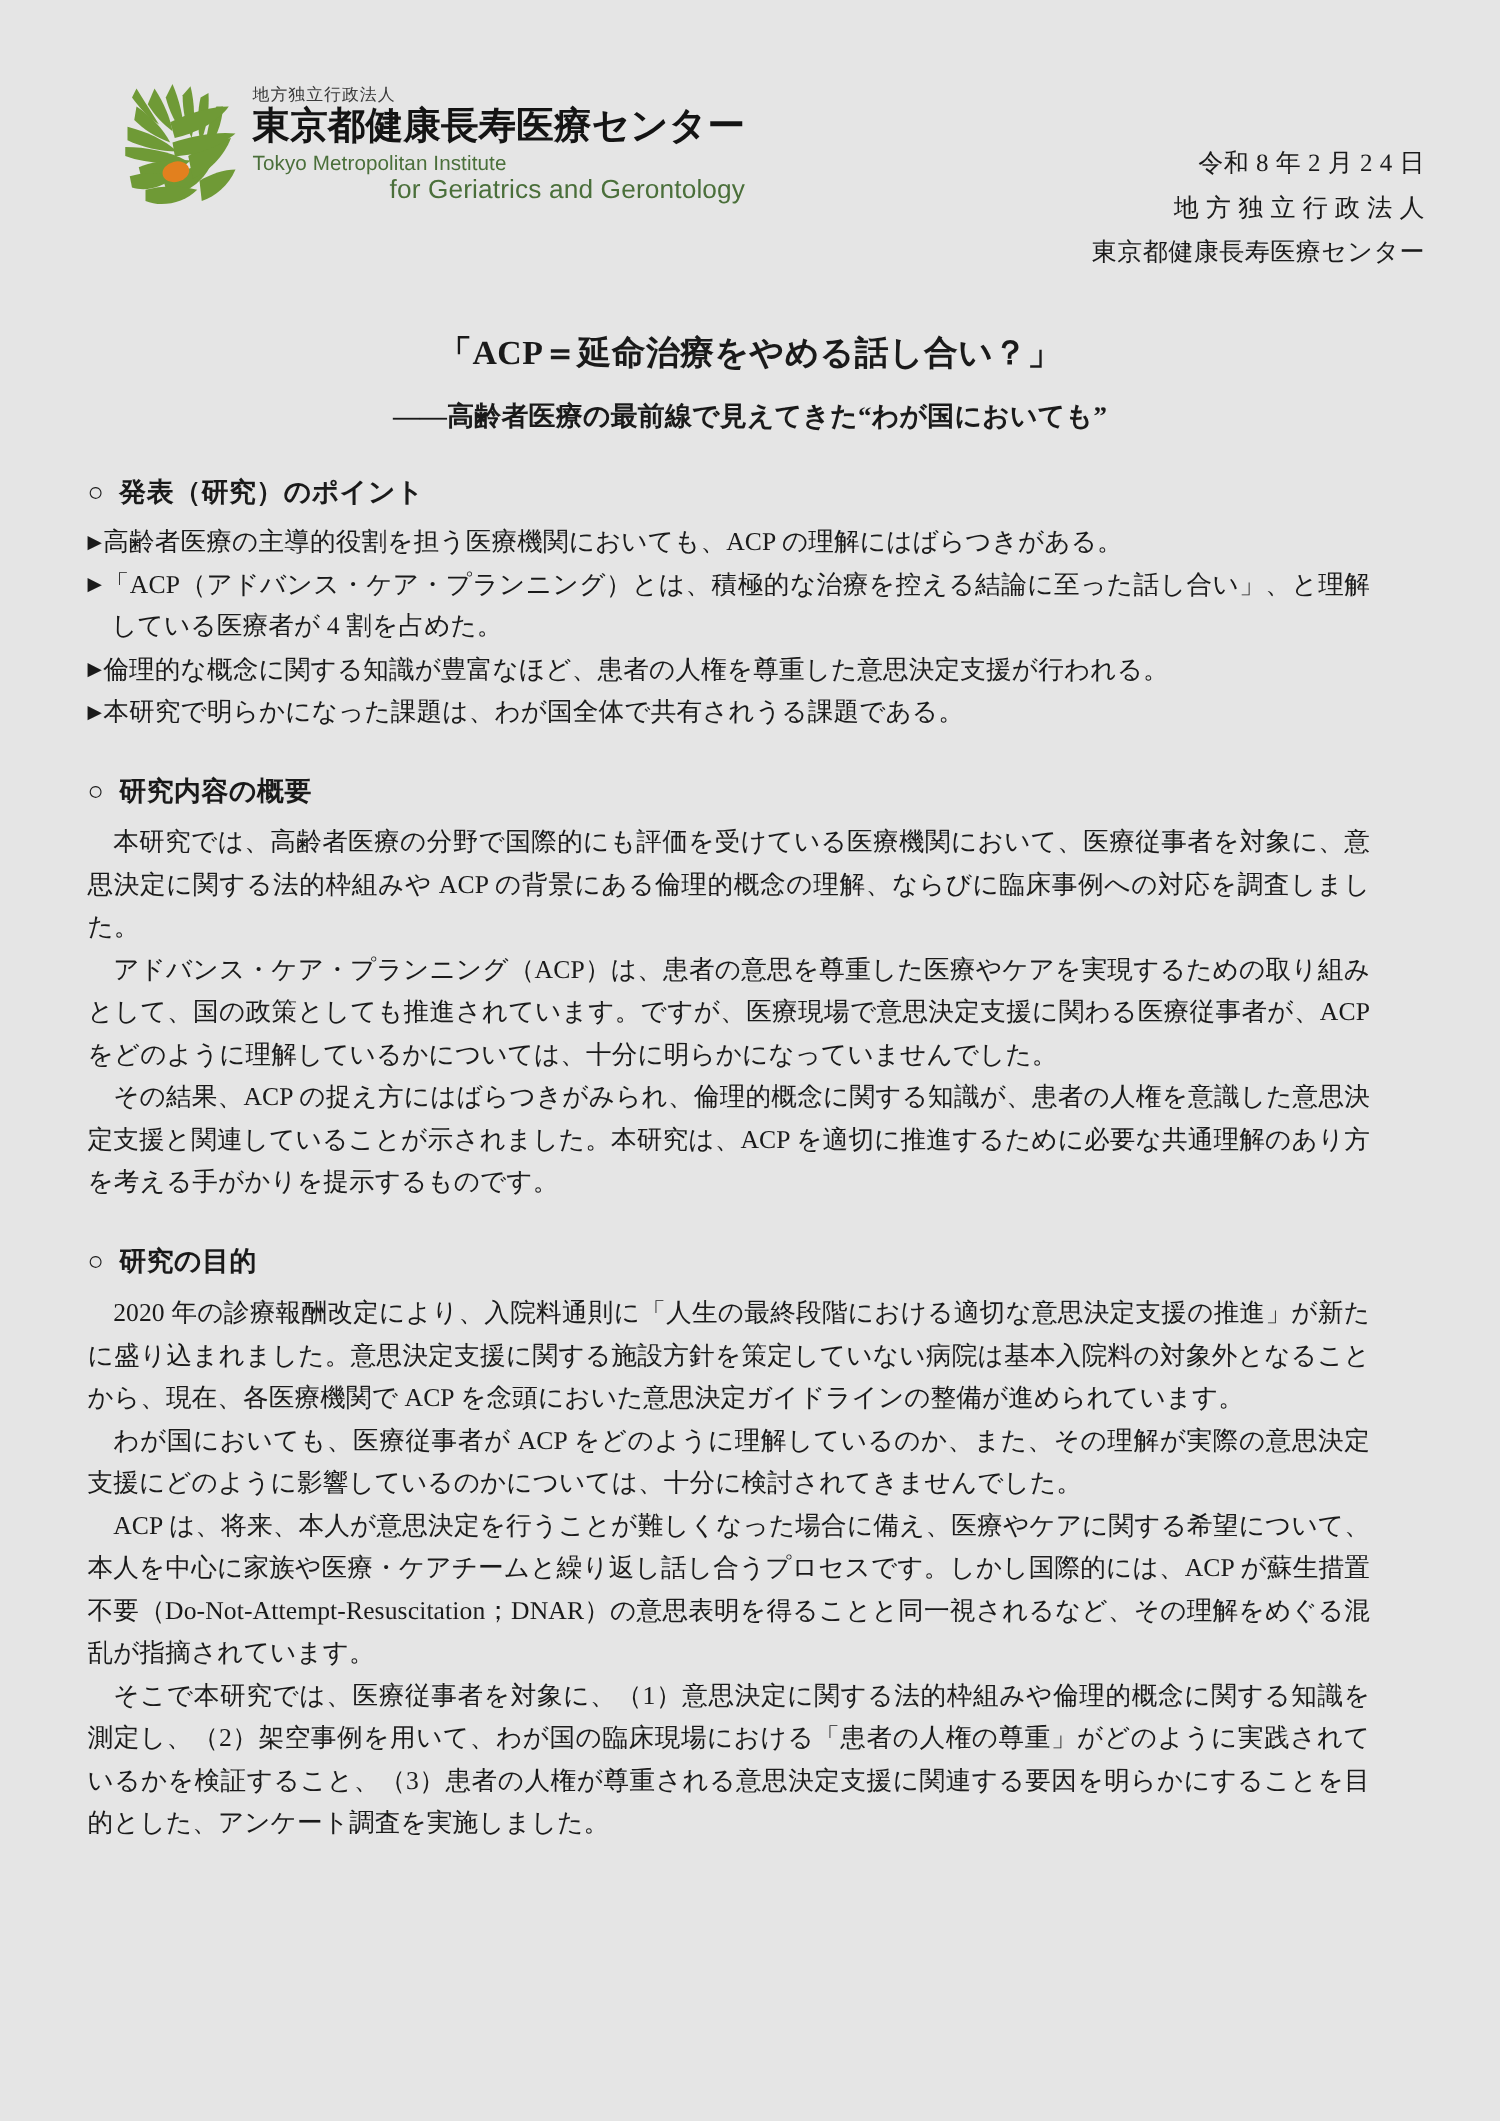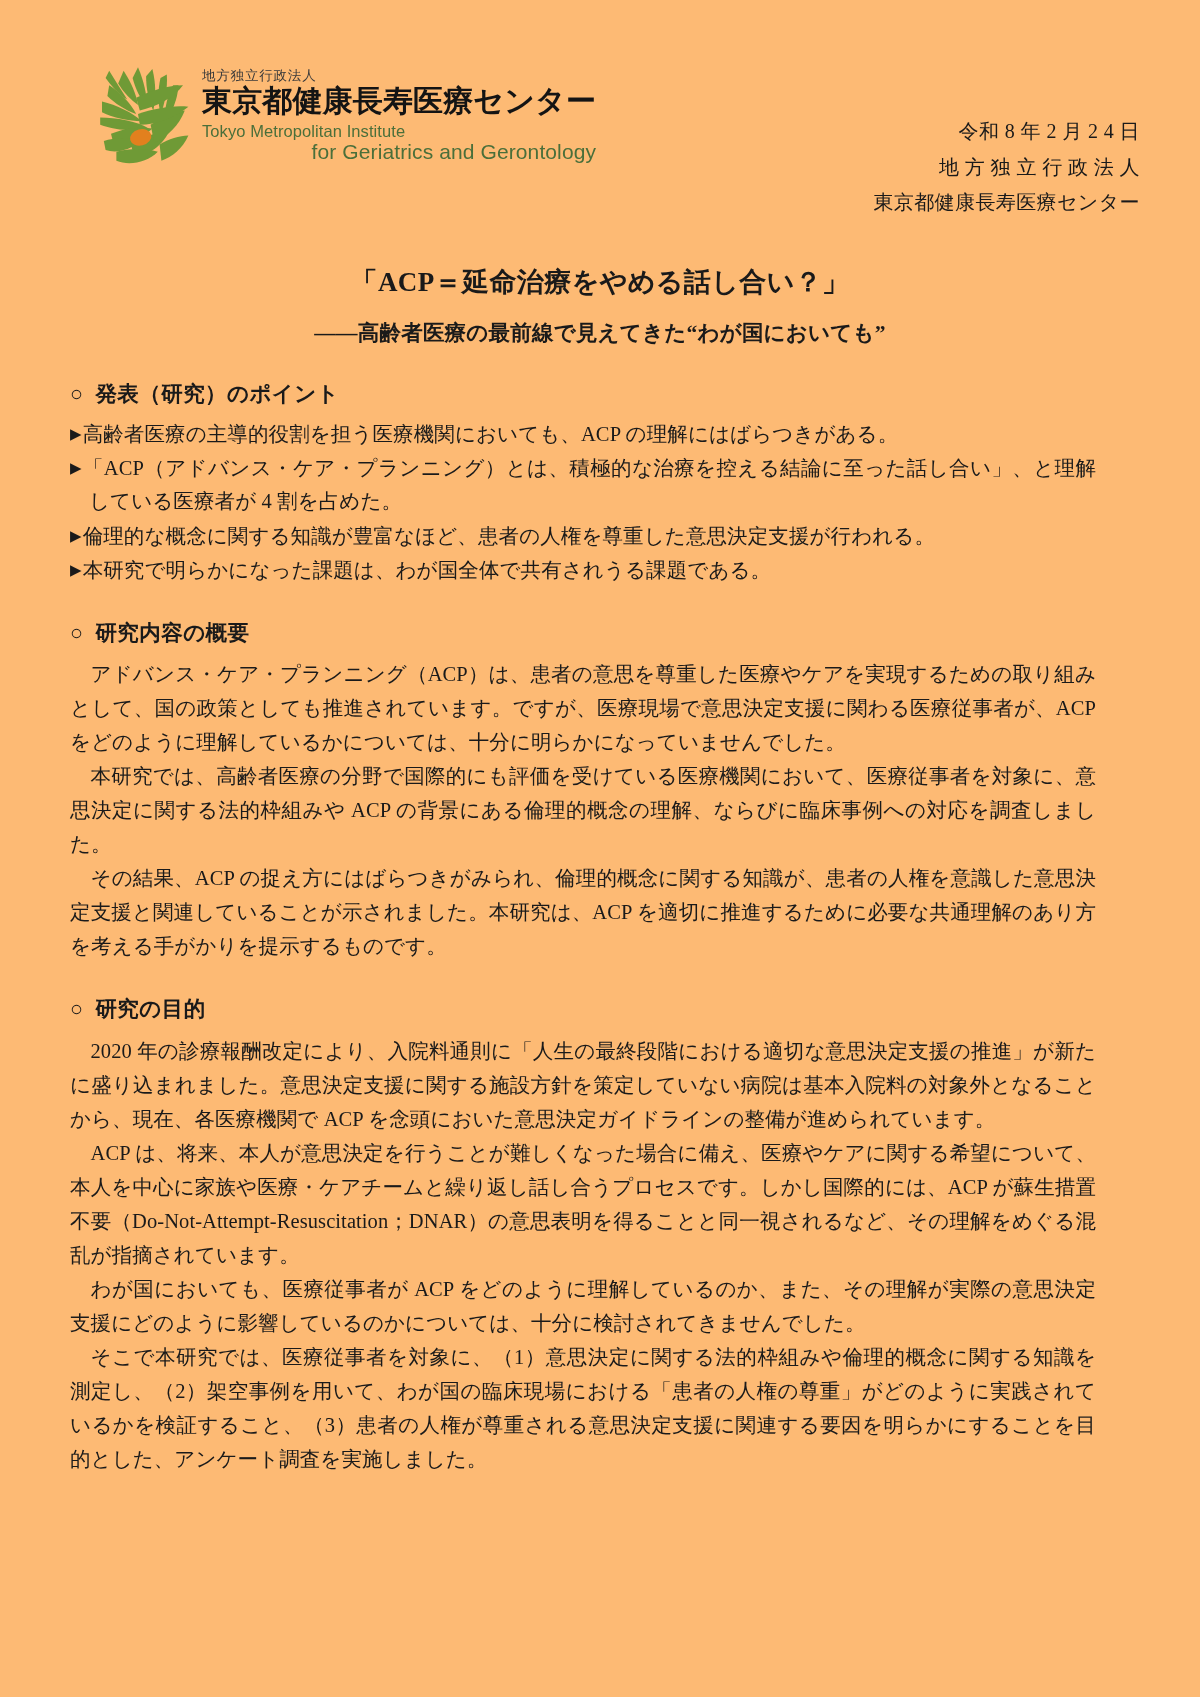--- a/index.html
+++ b/index.html
@@ -10,21 +10,21 @@
   }
   body {
     font-family: "Liberation Serif", "DejaVu Serif", serif;
     color: #1a1a1a;
   }
   .page {
     position: relative;
     width: 1200px;
     height: 1697px;
     margin: 0 auto;
-    background: #fdba74;
+    background: #e5e5e5;
     overflow: hidden;
     box-sizing: border-box;
     padding: 0;
   }
 
   
   .header {
     position: relative;
     display: flex;
     align-items: flex-start;
@@ -218,27 +218,27 @@
           <div class="section-heading"><span class="circle">○</span><span>発表（研究）のポイント</span></div>
           <ul class="bullets">
             <li><span class="marker">▶</span><span>高齢者医療の主導的役割を担う医療機関においても、ACP の理解にはばらつきがある。</span></li>
             <li><span class="marker">▶</span><span>「ACP（アドバンス・ケア・プランニング）とは、積極的な治療を</span><span class="u">控える</span><span>結論に至った話し合い」、と理解している医療者が 4 割を占めた。</span></li>
             <li><span class="marker">▶</span><span>倫理的な概念に関する知識が豊富なほど、患者の人権を尊重した意思決定支援が行われる。</span></li>
             <li><span class="marker">▶</span><span>本研究で明らかになった課題は、わが国全体で共有されうる課題である。</span></li>
           </ul>
         </div>
         <div class="section">
           <div class="section-heading"><span class="circle">○</span><span>研究内容の概要</span></div>
+          <p class="para">本研究では、高齢者医療の分野で国際的にも評価を受けている医療機関において、医療従事者を対象に、意思決定に関する法的枠組みや ACP の背景にある倫理的概念の理解、ならびに臨床事例への対応を調査しました。</p>
           <p class="para">アドバンス・ケア・プランニング（ACP）は、患者の意思を尊重した医療やケアを実現するための取り組みとして、国の政策としても推進されています。ですが、医療現場で意思決定支援に関わる医療従事者が、ACP をどのように理解しているかについては、十分に明らかになっていませんでした。</p>
-          <p class="para">本研究では、高齢者医療の分野で国際的にも評価を受けている医療機関において、医療従事者を対象に、意思決定に関する法的枠組みや ACP の背景にある倫理的概念の理解、ならびに臨床事例への対応を調査しました。</p>
           <p class="para">その結果、ACP の捉え方にはばらつきがみられ、倫理的概念に関する知識が、患者の人権を意識した意思決定支援と関連していることが示されました。本研究は、ACP を適切に推進するために必要な共通理解のあり方を考える手がかりを提示するものです。</p>
         </div>
         <div class="section">
           <div class="section-heading"><span class="circle">○</span><span>研究の目的</span></div>
           <p class="para">2020 年の診療報酬改定により、入院料通則に「人生の最終段階における適切な意思決定支援の推進」が新たに盛り込まれました。意思決定支援に関する施設方針を策定していない病院は基本入院料の対象外となることから、現在、各医療機関で ACP を念頭においた意思決定ガイドラインの整備が進められています。</p>
+          <p class="para">わが国においても、医療従事者が ACP をどのように理解しているのか、また、その理解が実際の意思決定支援にどのように影響しているのかについては、十分に検討されてきませんでした。</p>
           <p class="para">ACP は、将来、本人が意思決定を行うことが難しくなった場合に備え、医療やケアに関する希望について、本人を中心に家族や医療・ケアチームと繰り返し話し合うプロセスです。しかし国際的には、ACP が蘇生措置不要（Do-Not-Attempt-Resuscitation；DNAR）の意思表明を得ることと同一視されるなど、その理解をめぐる混乱が指摘されています。</p>
-          <p class="para">わが国においても、医療従事者が ACP をどのように理解しているのか、また、その理解が実際の意思決定支援にどのように影響しているのかについては、十分に検討されてきませんでした。</p>
           <p class="para">そこで本研究では、医療従事者を対象に、（1）意思決定に関する法的枠組みや倫理的概念に関する知識を測定し、（2）架空事例を用いて、わが国の臨床現場における「患者の人権の尊重」がどのように実践されているかを検証すること、（3）患者の人権が尊重される意思決定支援に関連する要因を明らかにすることを目的とした、アンケート調査を実施しました。</p>
         </div>
       </div>
   </div>
 
 </div>
 
 </body></html>

